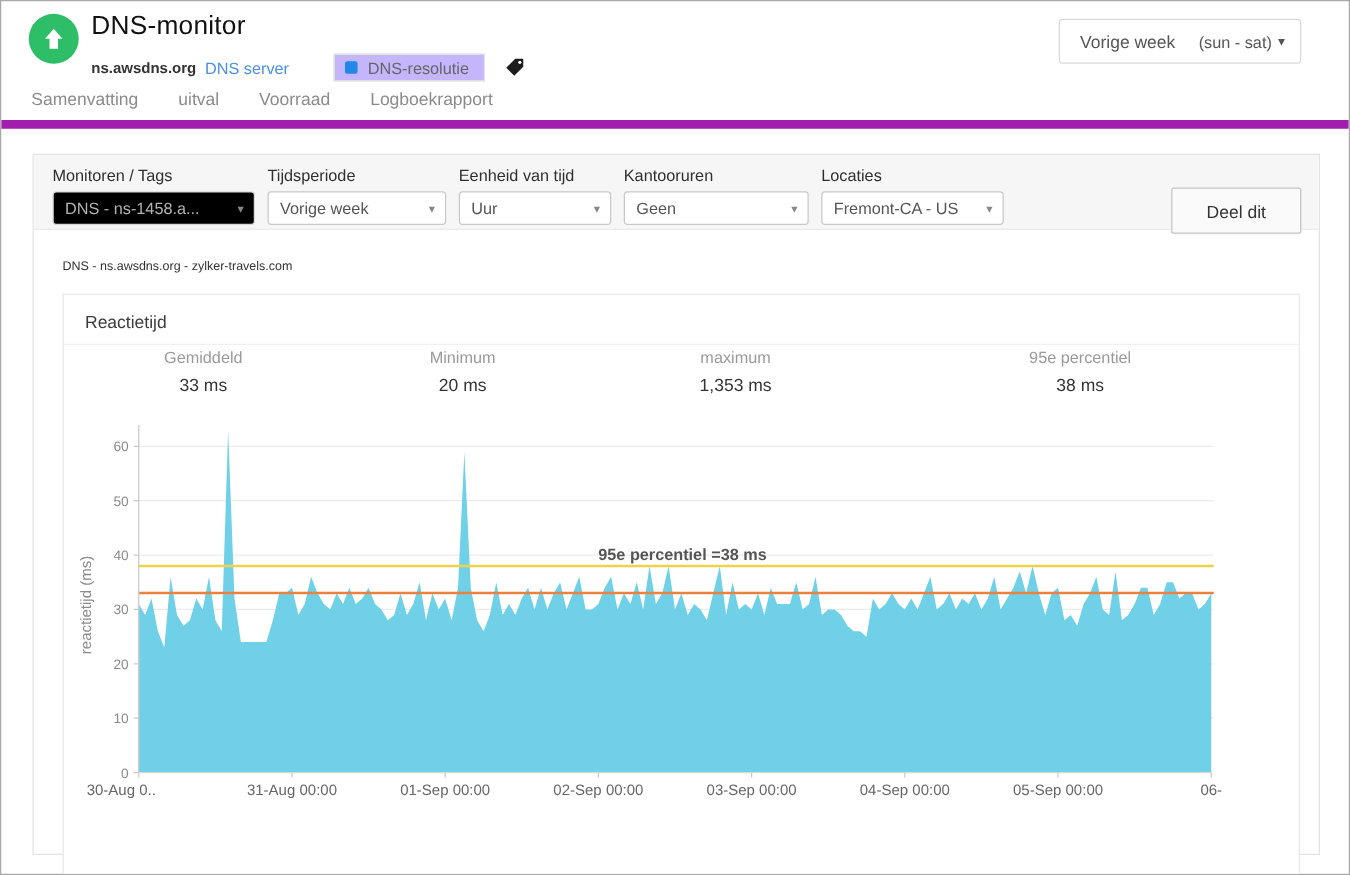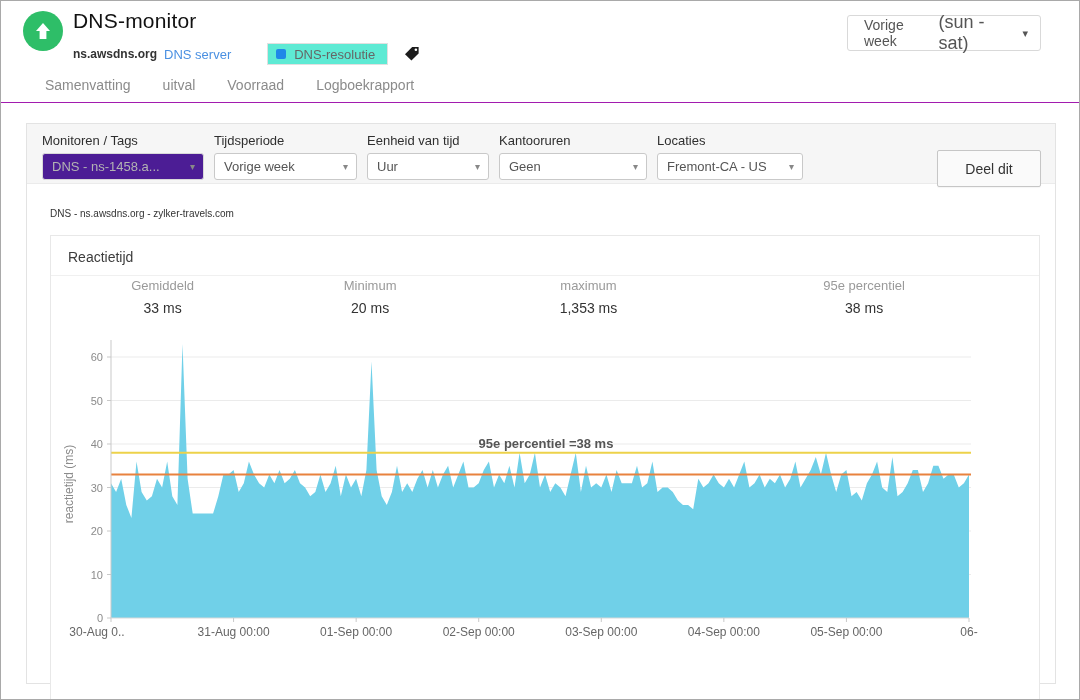--- a/index.html
+++ b/index.html
@@ -6,45 +6,45 @@
   body { font-family: "Liberation Sans", sans-serif; background: #fff; }
   .page { position: relative; width: 1080px; height: 700px; border: 1px solid #a9a9a9; background: #fff; overflow: hidden; }
 
   
   .hdr { position: relative; height: 72px; }
   .up-badge { position: absolute; left: 22px; top: 10px; width: 40px; height: 40px; border-radius: 50%; background: #2ebe68; display: flex; align-items: center; justify-content: center; }
   .hdr-title { position: absolute; left: 72px; top: 8px; font-size: 21px; font-weight: 500; color: #111; letter-spacing: .2px; }
   .hdr-sub { position: absolute; left: 72px; top: 42px; display: flex; align-items: center; justify-content: flex-end; }
   .host { font-size: 12px; font-weight: bold; color: #333; }
   .type-link { font-size: 13px; color: #4a90e2; margin-left: 7px; text-decoration: none; cursor: pointer; }
-  .chip { display: inline-flex; align-items: center; margin-left: 36px; height: 22px; padding: 0 12px 0 8px; border: 1px solid #e0e0e0; background: #5eead4; min-width: 115px; cursor: pointer; }
+  .chip { display: inline-flex; align-items: center; margin-left: 36px; height: 22px; padding: 0 12px 0 8px; border: 1px solid #e0e0e0; background: #c4b5fd; min-width: 115px; cursor: pointer; }
   .chip-sq { width: 10px; height: 10px; background: #1f88e8; border-radius: 2px; margin-right: 8px; }
   .chip-label { font-size: 13px; color: #666; }
   .tag-ic { margin-left: 16px; cursor: pointer; display: inline-flex; }
   .period { position: absolute; right: 38px; top: 14px; width: 194px; height: 36px; border: 1px solid #d9d9d9; border-radius: 3px; background: #fff; display: flex; align-items: center; padding: 0 12px 0 16px; cursor: pointer; }
   .period-main { font-size: 14px; color: #555; }
-  .period-range { font-size: 18px; color: #555; margin-left: auto; }
+  .period-range { font-size: 13px; color: #555; margin-left: auto; }
   .period .caret { font-size: 11px; color: #555; margin-left: 5px; }
 
   
-  .tabs { display: flex; align-items: flex-end; padding-left: 44px; border-bottom: 1px solid #a21caf; height: 30px; }
+  .tabs { display: flex; align-items: flex-end; padding-left: 24px; border-bottom: 7px solid #a21caf; height: 30px; }
   .tab { font-size: 14px; color: #8b8b8b; padding: 0 0 9px 0; margin-right: 32px; cursor: pointer; white-space: nowrap; }
   .tab.active { color: #222; border-bottom: 3px solid #9b9b9b; padding-bottom: 6px; margin-right: 0; display: flex; align-items: center; }
   .tab-close { color: #9b9b9b; font-size: 12px; margin-left: 9px; cursor: pointer; }
 
   
   .container { position: absolute; left: 25px; top: 122px; width: 1030px; height: 561px; border: 1px solid #e3e3e3; background: #fff; }
 
   
   .filters { display: flex; align-items: flex-start; background: #f6f6f6; border-bottom: 1px solid #ebebeb; padding: 9px 14px 12px 15px; height: 60px; }
   .filter { margin-right: 10px; }
   .f-label { font-size: 13px; color: #2f2f2f; margin-bottom: 5px; }
   .f-select { height: 27px; border: 1px solid #c9c9c9; border-radius: 3px; background: #fff; display: flex; align-items: center; padding: 0 8px 0 9px; font-size: 13px; color: #555; cursor: pointer; }
   .f-select .caret { margin-left: auto; font-size: 10px; color: #888; }
-  .f-select.disabled { color: #b3b3b3; border-color: #d9d9d9; background: #4c1d95; }
+  .f-select.disabled { color: #b3b3b3; border-color: #d9d9d9; background: #000000; }
   .share-btn { margin-left: auto; margin-top: 17px; width: 104px; height: 37px; border: 1px solid #c6c6c6; border-radius: 2px; background: #fafafa; font-size: 14px; color: #333; display: flex; align-items: center; justify-content: center; cursor: pointer; box-shadow: 0 1px 1px rgba(0,0,0,.04); }
 
   
   .report-title { position: absolute; left: 23px; top: 84px; font-size: 10px; color: #333; }
   .card { position: absolute; left: 23px; top: 111px; width: 990px; height: 547px; border: 1px solid #e8e8e8; background: #fff; }
   .card-h { font-size: 14px; color: #3c3c3c; padding: 13px 0 10px 17px; border-bottom: 1px solid #f0f0f0; }
   .stats { position: absolute; left: 0; top: 42px; width: 100%; height: 46px; }
   .stat { position: absolute; transform: translateX(-50%); text-align: center; }
   .stat-l { font-size: 13px; color: #9a9a9a; margin-bottom: 7px; }
   .stat-v { font-size: 14px; color: #333; }

